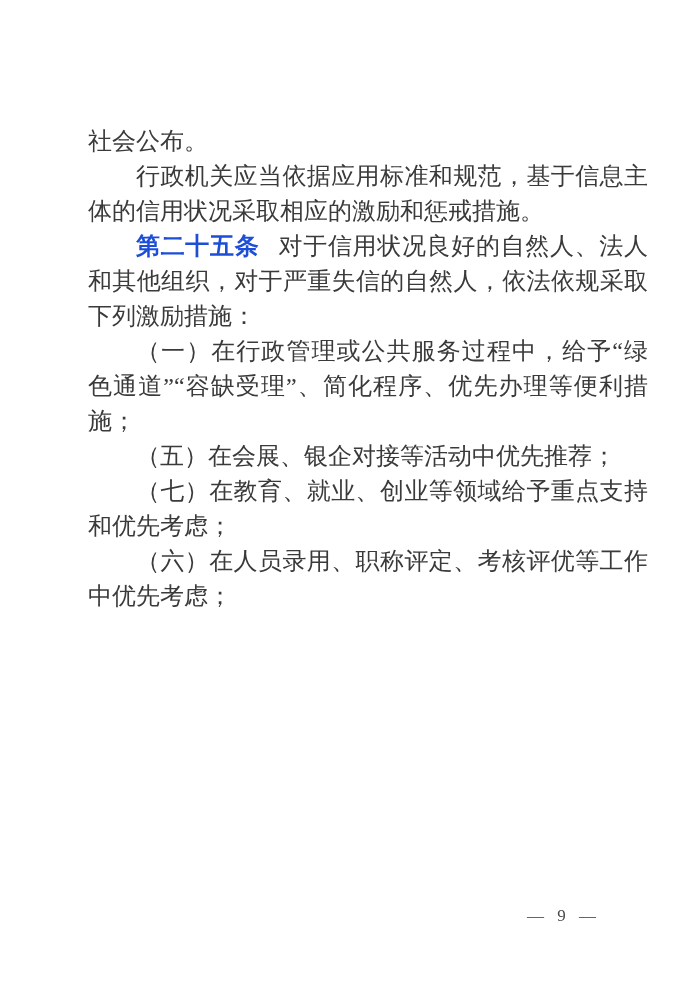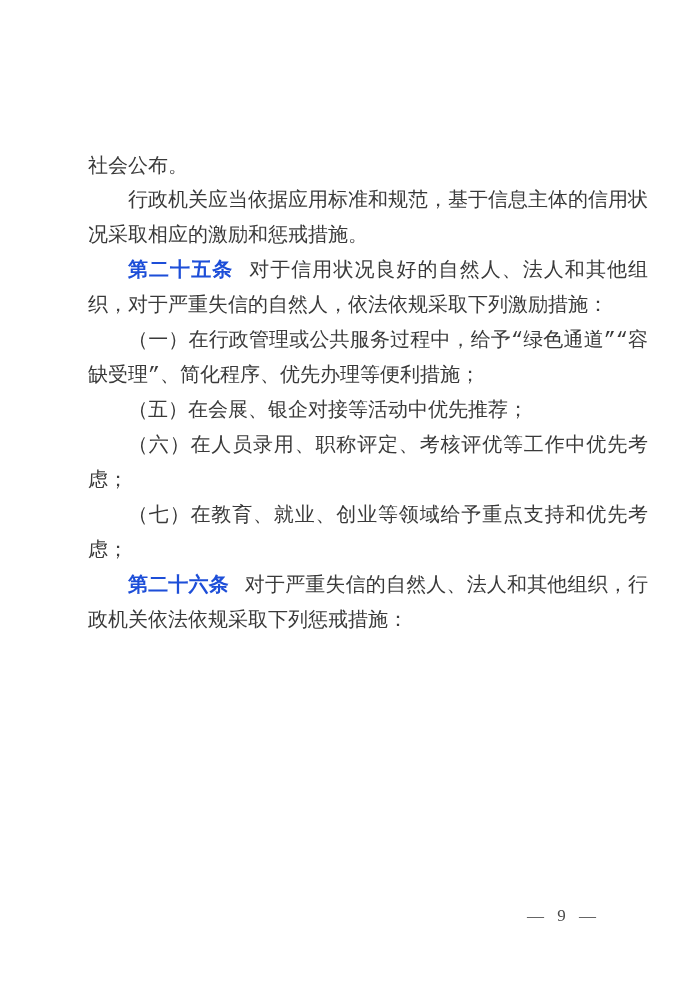--- a/index.html
+++ b/index.html
@@ -14,33 +14,31 @@
     background: #ffffff;
     overflow: hidden;
     font-family: "Liberation Serif", serif;
   }
   .content {
     position: absolute;
     left: 88px;
     top: 124px;
     width: 560px;
     color: #3a3a3a;
-    font-size: 20px;
+    font-size: 24px;
     line-height: 35px;
     text-align: justify;
     text-justify: inter-character;
-    margin-top: 24px;
   }
   p.para {
     margin: 0;
     padding: 0;
   }
   p.para.indent {
     text-indent: 2em;
-    font-family: Liberation Mono, monospace;
   }
   .article-no {
     font-weight: bold;
     color: #1d4ed8;
     margin-right: 0.8em;
   }
   .footer {
     position: absolute;
     top: 906px;
     right: 104px;
@@ -62,24 +60,23 @@
 
     <p class="para indent"><b class="article-no">第二十五条</b><span>对于信用状况良好的自然人、法人和其他组织，对于严重失信的自然人，依法依规采取下列激励措施：</span></p>
 
     <p class="para indent">（一）在行政管理或公共服务过程中，给予“绿色通道”“容缺受理”、简化程序、优先办理等便利措施；</p>
 
 
 
 
     <p class="para indent">（五）在会展、银企对接等活动中优先推荐；</p>
 
+    <p class="para indent">（七）在教育、就业、创业等领域给予重点支持和优先考虑；</p>
+
     <p class="para indent">（六）在人员录用、职称评定、考核评优等工作中优先考虑；</p>
 
-    <p class="para indent">（七）在教育、就业、创业等领域给予重点支持和优先考虑；</p>
 
-
-    <p class="para indent"><b class="article-no">第二十六条</b><span>对于严重失信的自然人、法人和其他组织，行政机关依法依规采取下列惩戒措施：</span></p>
 
 
   </div>
 
   <div class="footer">— 9 —</div>
 </div>
 
 </body></html>

